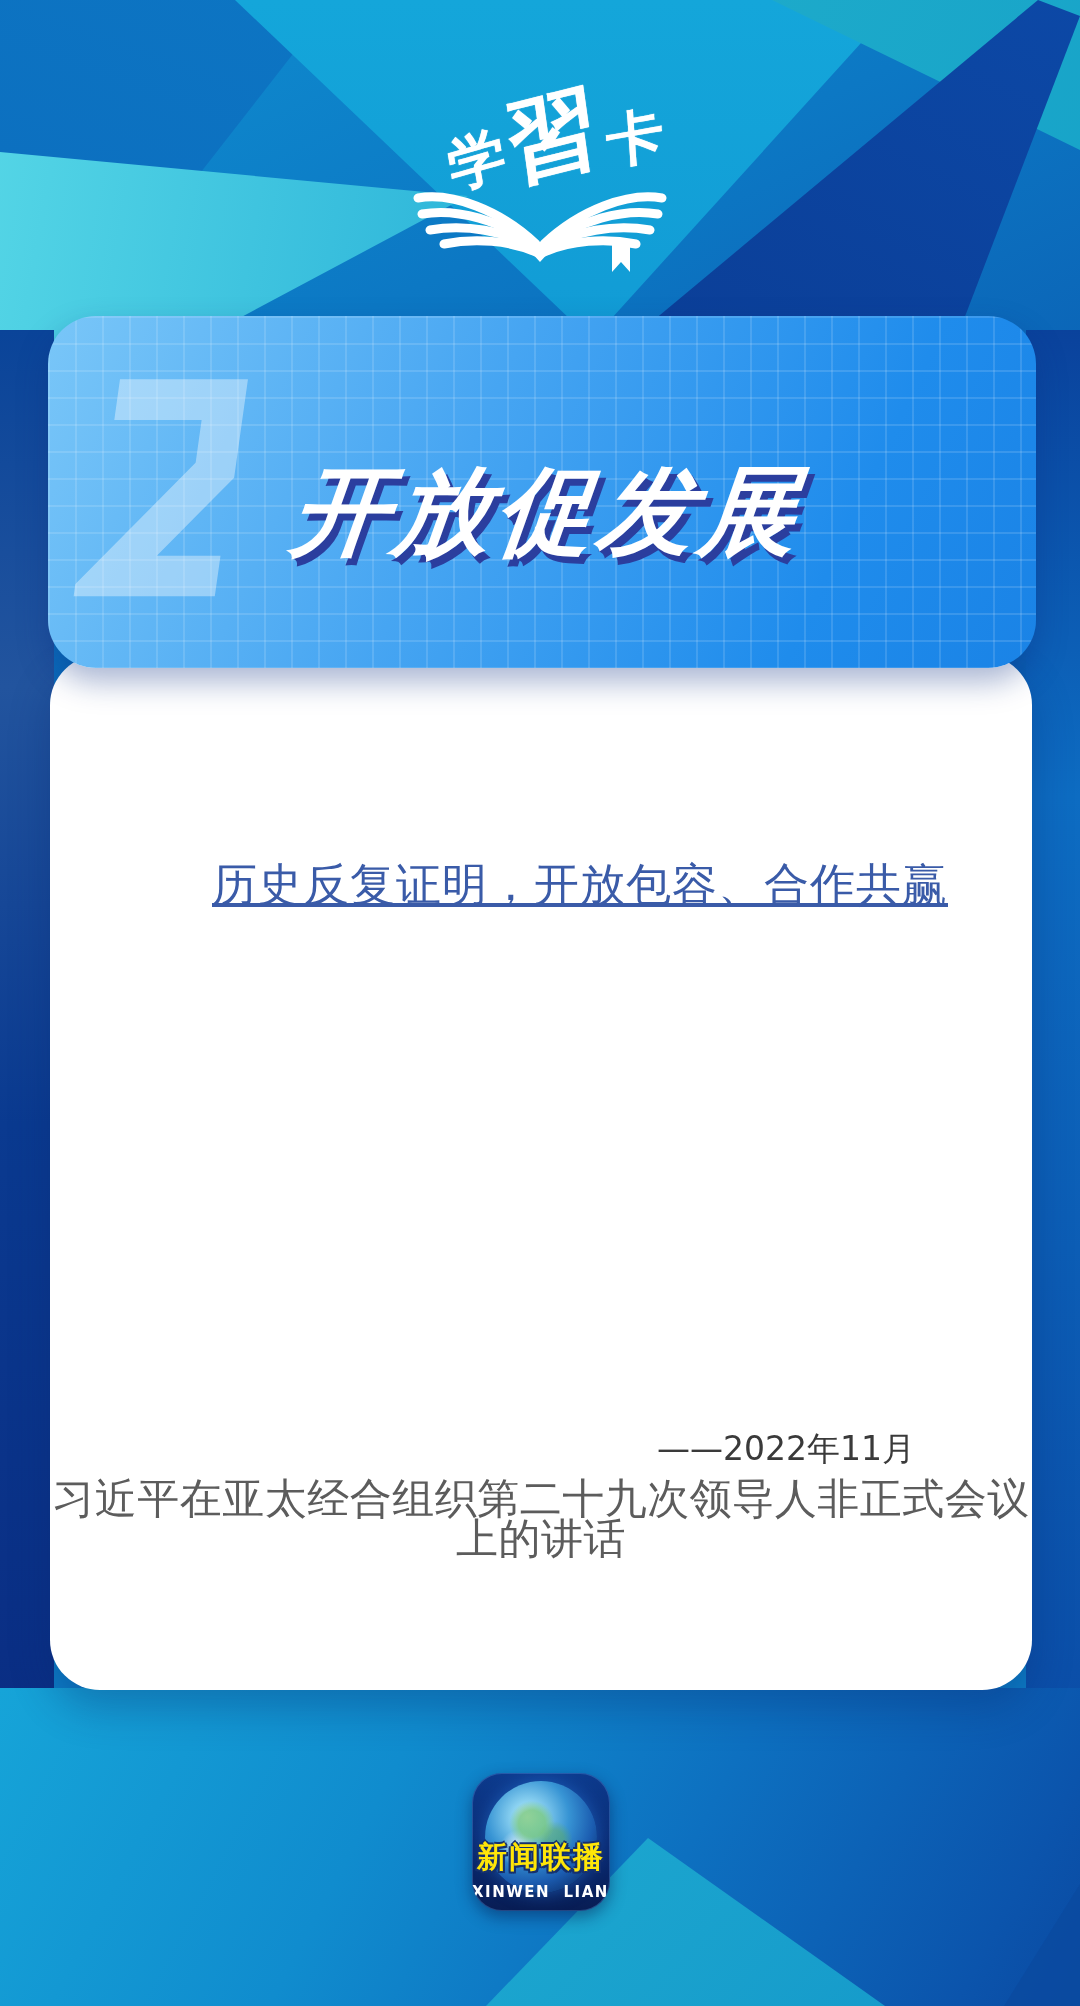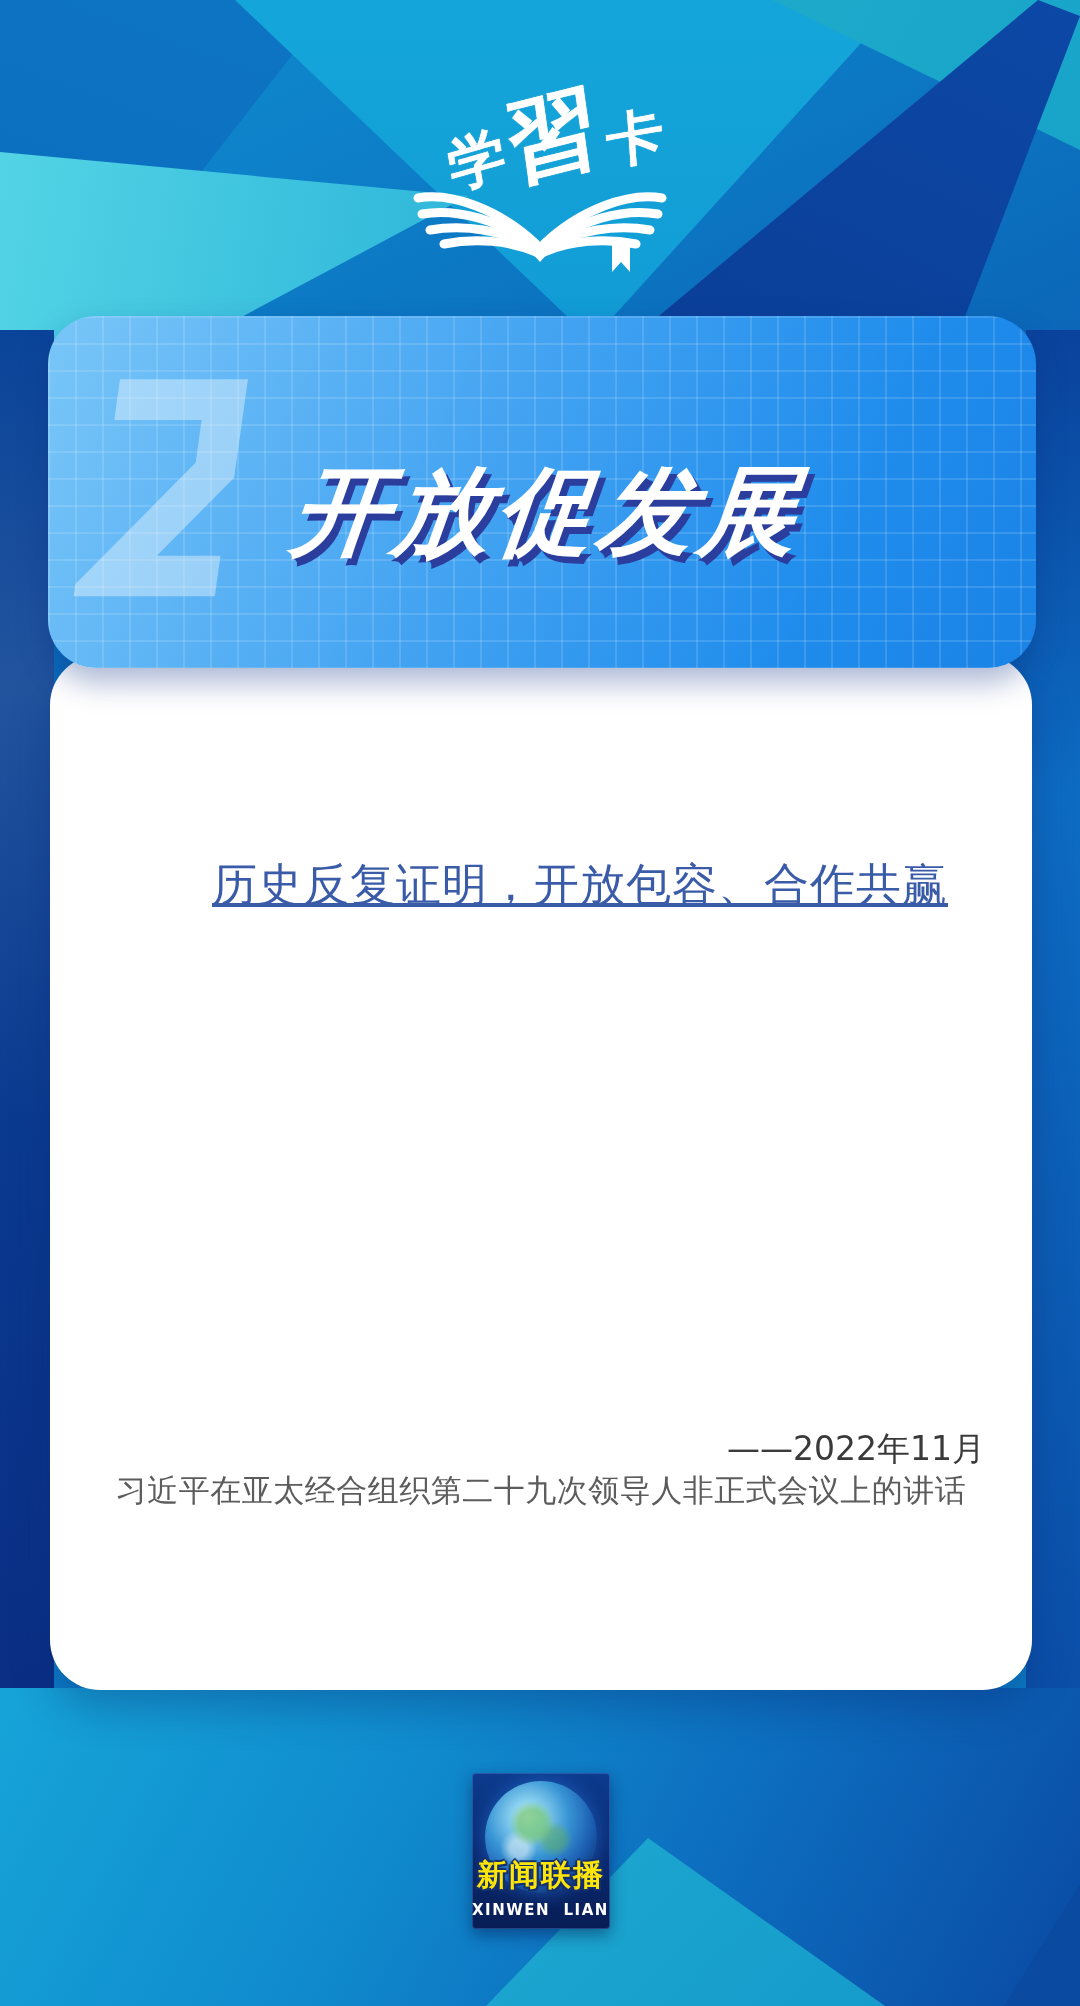--- a/index.html
+++ b/index.html
@@ -70,26 +70,26 @@
     box-shadow:0 18px 40px rgba(8,40,110,.32);}
 
   .quote{position:absolute;left:122px;top:838px;width:838px;z-index:3;
     font-size:45px;line-height:93px;color:#3a5ba8;letter-spacing:1px;text-decoration:underline;}
   .quote p{margin:0;}
   .quote p + p{margin-top:36px;}
   .q-indent{display:inline-block;width:90px;}
   .q-b{font-weight:900;color:#2c4fa0;}
 
   .attrib{position:absolute;left:50px;top:1428px;width:982px;z-index:3;}
-  .attrib-date{font-size:33px;color:#3a3a3a;text-align:right;padding-right:47px;line-height:42px;}
-  .attrib-src{font-size:31px;color:#5c5c5c;text-align:center;line-height:40px;letter-spacing:.5px;}
+  .attrib-date{font-size:33px;color:#3a3a3a;text-align:right;padding-right:117px;line-height:42px;}
+  .attrib-src{font-size:42px;color:#5c5c5c;text-align:center;margin-top:9px;line-height:40px;letter-spacing:.5px;}
 
   
-  .app-icon{position:absolute;left:472px;top:1773px;width:138px;height:156px;z-index:3;
-    border-radius:4px;overflow:hidden;
+  .app-icon{position:absolute;left:472px;top:1773px;width:138px;height:138px;z-index:3;
+    border-radius:30px;overflow:hidden;
     background:linear-gradient(180deg,#0d3b8e 0%,#0a2a72 55%,#081d54 100%);
     box-shadow:0 6px 16px rgba(5,20,70,.45), inset 0 0 0 1px rgba(90,150,220,.35);}
   .earth{position:absolute;left:13px;top:8px;width:112px;height:112px;border-radius:50%;
     background:
       radial-gradient(circle at 42% 38%, rgba(120,200,120,.75) 0 14%, transparent 24%),
       radial-gradient(circle at 62% 52%, rgba(90,170,110,.6) 0 10%, transparent 20%),
       radial-gradient(circle at 30% 60%, rgba(235,245,250,.55) 0 8%, transparent 18%),
       radial-gradient(circle at 38% 32%, #d9eef6 0%, #8ed4f2 14%, #3794d4 40%, #1b5cb0 64%, #0a2a66 88%, #061c4e 100%);
     box-shadow:0 0 18px rgba(40,120,220,.55);}
   .app-cn{position:absolute;left:0;bottom:33px;width:100%;text-align:center;

